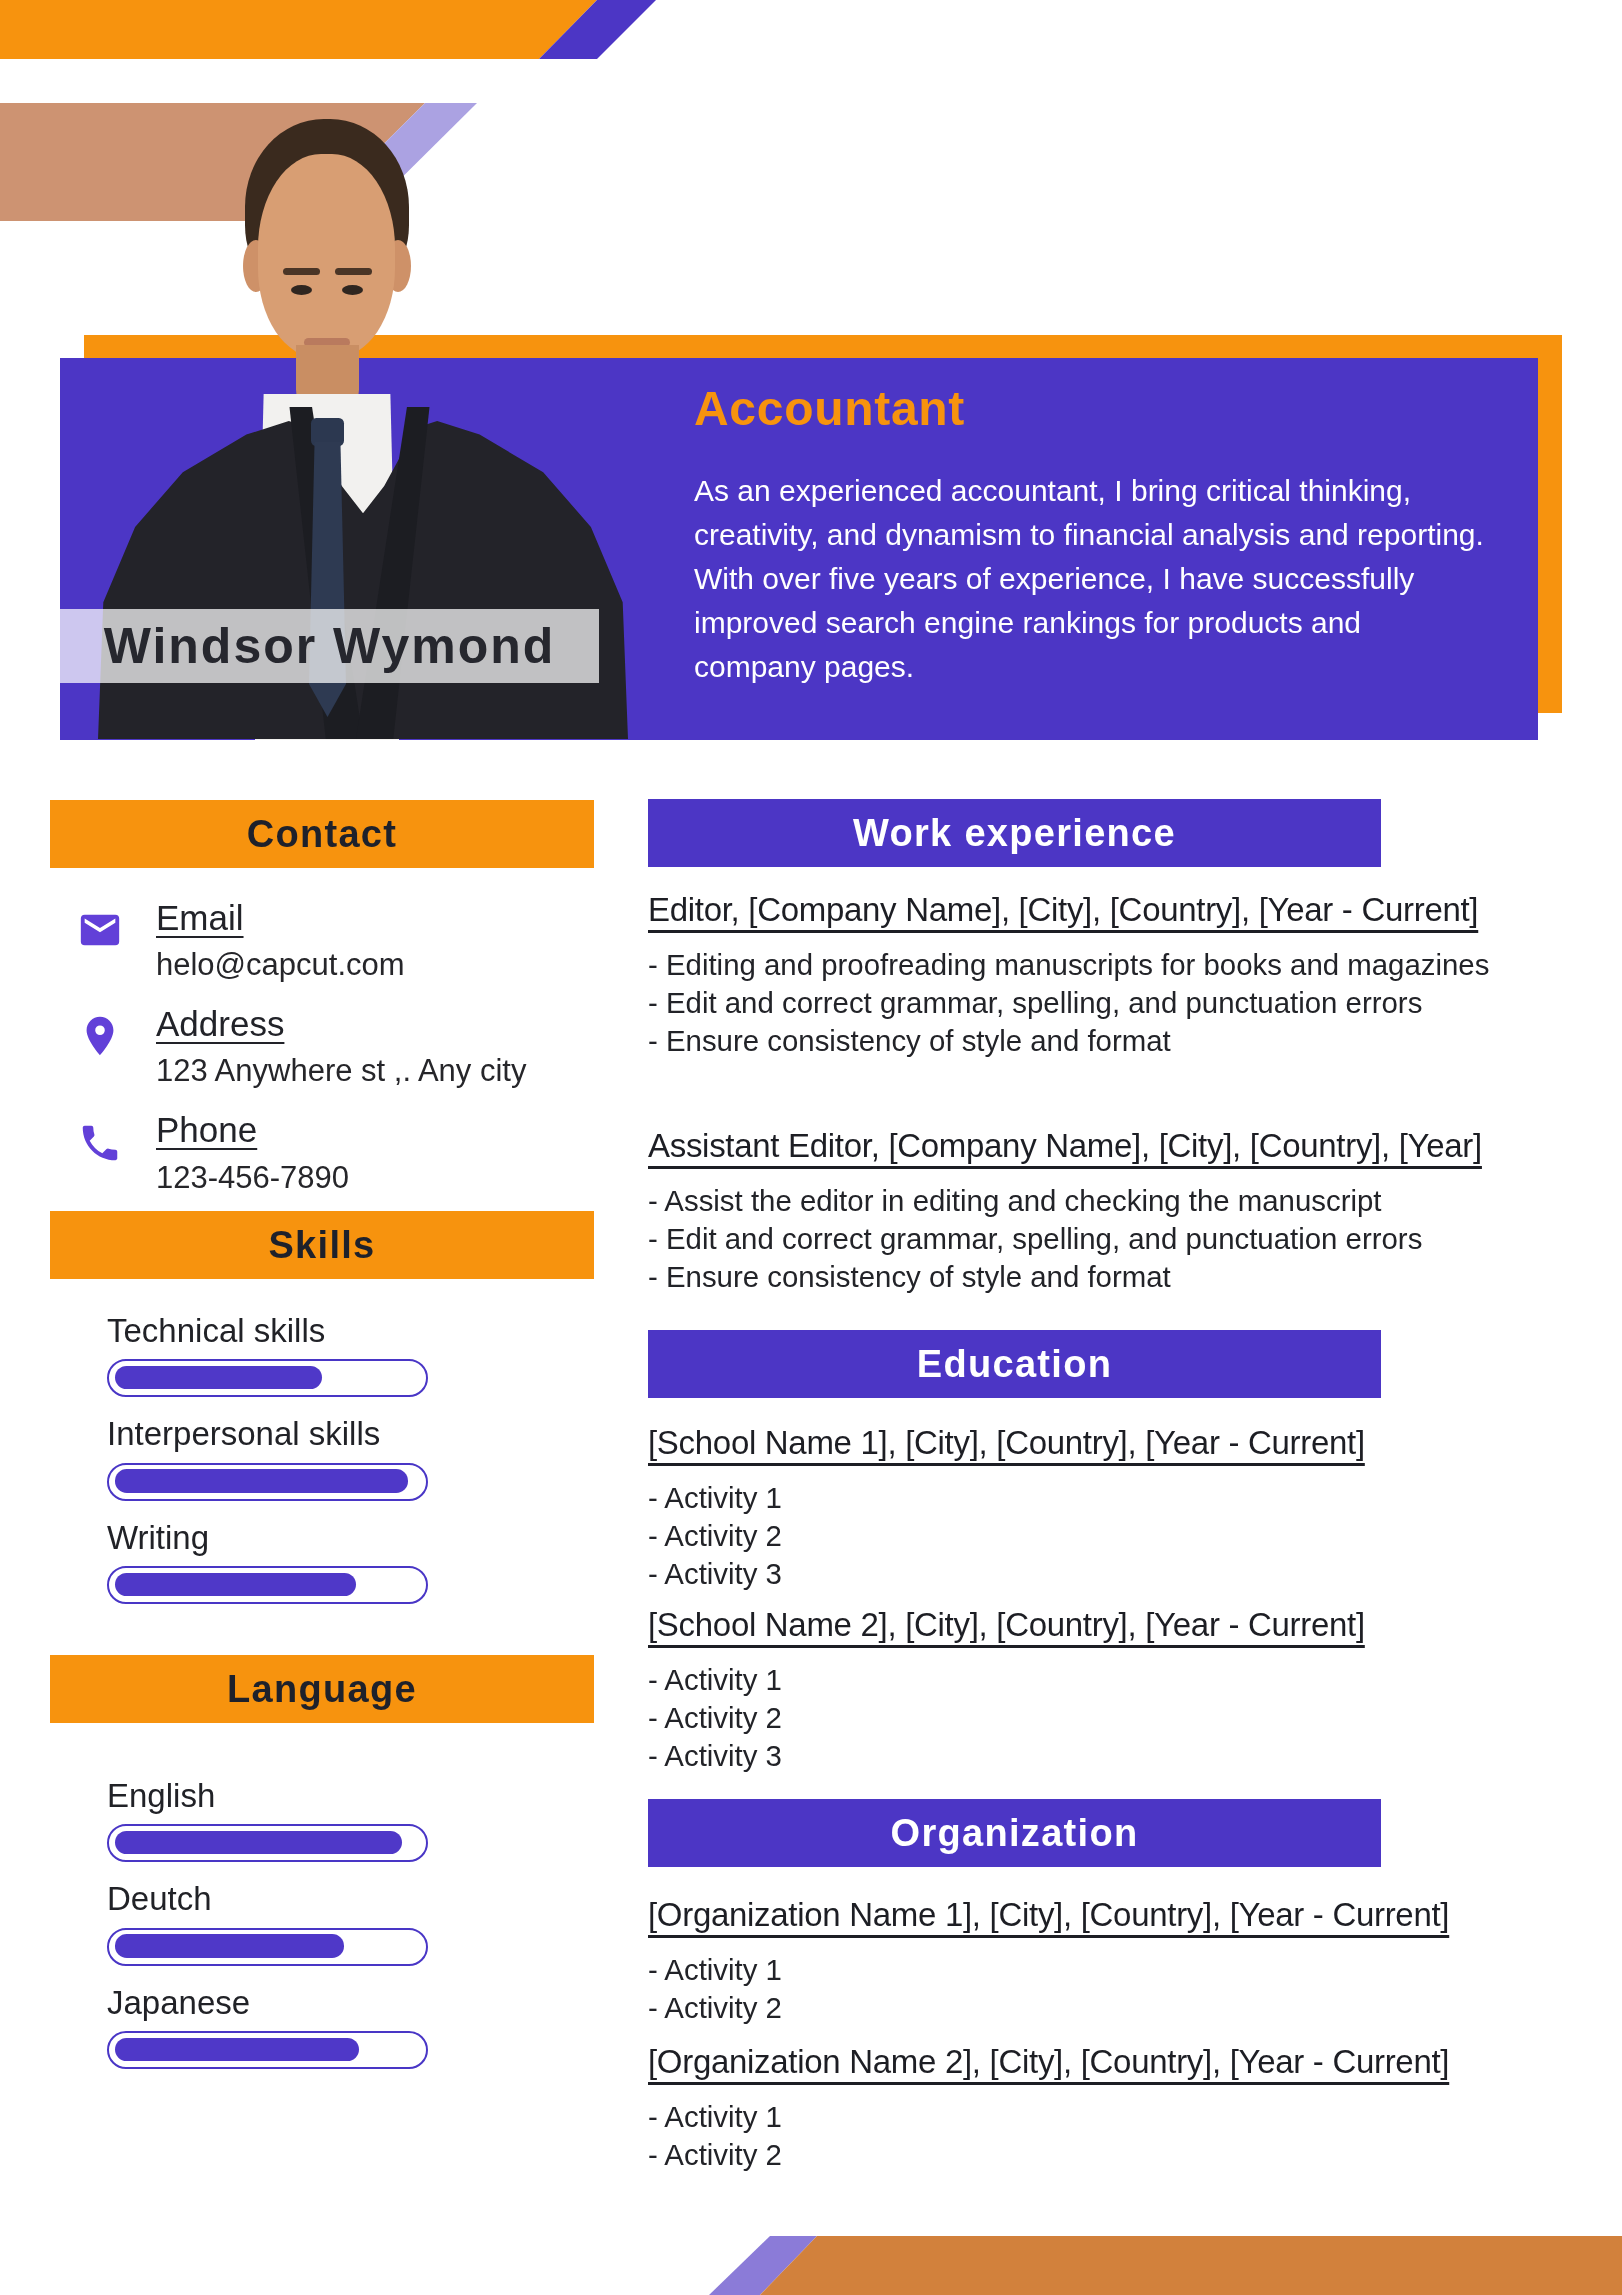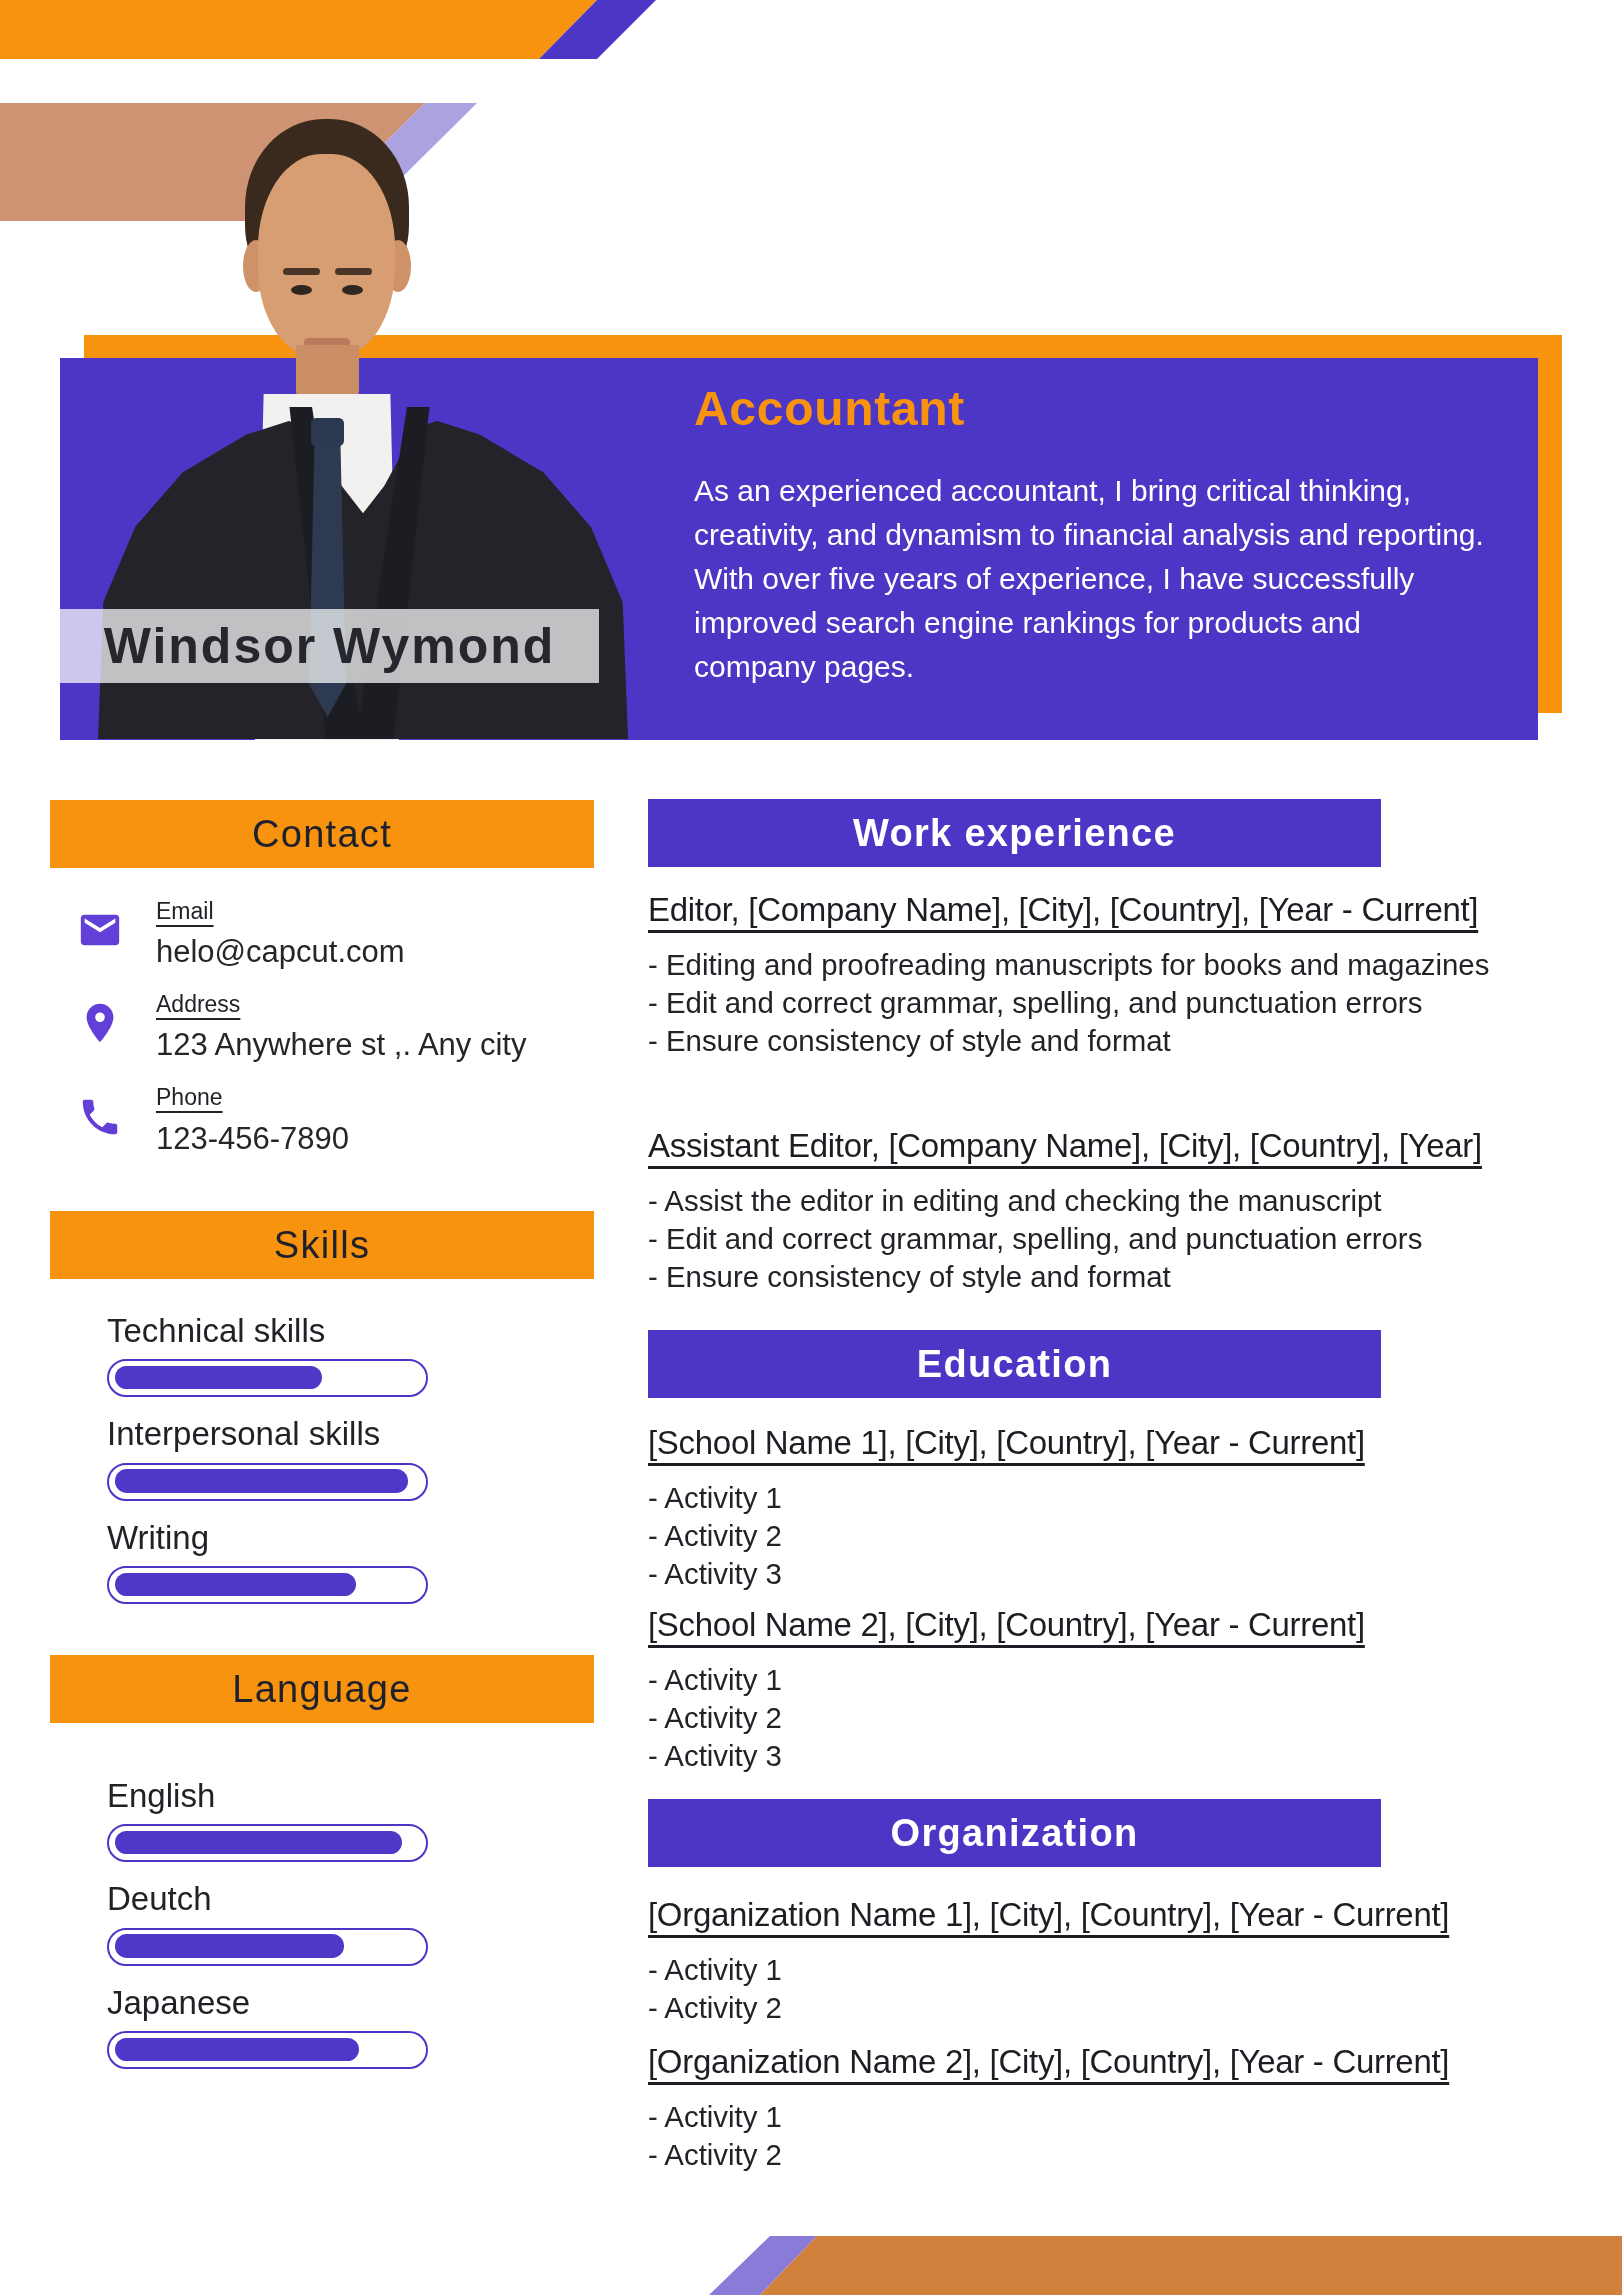--- a/index.html
+++ b/index.html
@@ -56,30 +56,30 @@
     z-index:4;display:flex;align-items:center;justify-content:center;}
   .name-strip span{font-size:50px;font-weight:600;letter-spacing:2px;color:#26272E;}
 
   .header-copy{left:694px;top:381px;width:805px;z-index:4;}
   .header-copy h1{margin:0;font-size:48px;font-weight:800;letter-spacing:0.7px;color:#F7930E;}
   .header-copy p{margin:33px 0 0 0;width:792px;font-size:30px;line-height:44px;color:#ffffff;}
 
   
   .bar{height:68px;display:flex;align-items:center;justify-content:center;}
   .bar-orange{left:50px;width:544px;background:#F7930E;z-index:1;}
-  .bar-orange .bar-title{font-size:38px;font-weight:400;letter-spacing:1.3px;color:#1E212B;}
+  .bar-orange .bar-title{font-size:38px;font-weight:700;letter-spacing:1.3px;color:#1E212B;}
   .bar-purple{left:648px;width:733px;background:#4C36C5;z-index:1;}
   .bar-purple .bar-title{font-size:38px;font-weight:800;letter-spacing:1.3px;color:#ffffff;}
 
   
   .contact-list{left:77px;top:898px;width:510px;z-index:1;}
   .contact-row{display:flex;align-items:flex-start;margin-bottom:21px;}
   .cicon{width:46px;height:46px;flex:0 0 46px;margin-top:9.2px;margin-right:33px;}
   .cicon svg{width:46px;height:46px;}
-  .clabel{font-size:23px;color:#222329;text-decoration:underline;text-decoration-thickness:2px;text-underline-offset:5.9px;}
+  .clabel{font-size:35px;color:#222329;text-decoration:underline;text-decoration-thickness:2px;text-underline-offset:5.9px;}
   .cvalue{font-size:31px;color:#26262A;margin-top:9.2px;}
 
   
   .meter-list{left:107px;width:327px;z-index:1;}
   .meter{margin-bottom:18.3px;}
   .meter-label{font-size:33px;color:#212227;margin-bottom:9.2px;}
   .meter-track{box-sizing:border-box;width:321px;height:38px;background:#ffffff;border:2.6px solid #4936C6;border-radius:19.6px;padding:4.6px 5.9px;}
   .meter-fill{height:23.6px;border-radius:11.8px;background:#4F38C8;}
 
   

